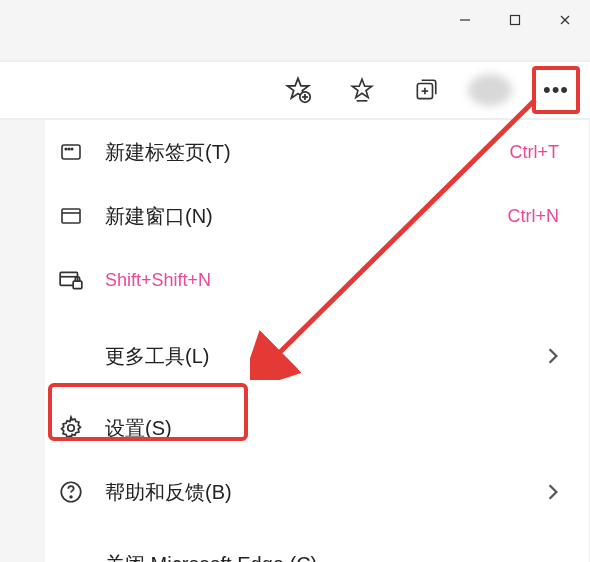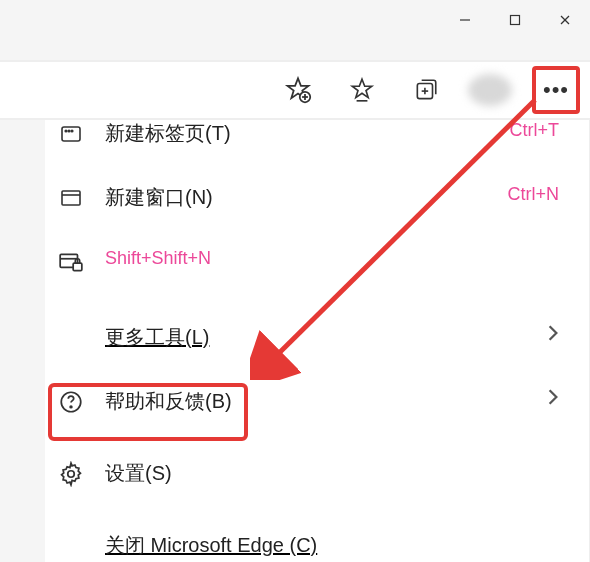--- a/index.html
+++ b/index.html
@@ -72,20 +72,21 @@
     .dropdown {
       position: absolute;
       top: 120px;
       left: 45px;
       right: 0;
       background: #fff;
       border-right: 1px solid #eee;
     }
     .menu-item {
       display: flex;
+      align-items: center;
       height: 64px;
       padding: 0 30px 0 12px;
       position: relative;
     }
     .mi-icon {
       width: 28px;
       height: 28px;
       display: flex;
       align-items: center;
       justify-content: center;
@@ -100,21 +101,21 @@
     .mi-shortcut {
       font-size: 18px;
       color: #ec4899;
     }
     .mi-chevron {
       position: absolute;
       right: 30px;
       font-size: 18px;
       color: #555;
     }
-    .indent { padding-left: 60px; text-decoration: underline; }
+    .indent { padding-left: 60px; }
     .settings-highlight {
       position: absolute;
       left: 48px;
       top: 383px;
       width: 200px;
       height: 58px;
       border: 4px solid #e53935;
       border-radius: 6px;
       pointer-events: none;
     }
@@ -219,44 +220,44 @@
 
   <div class="menu-item indent" style="margin-top:12px">
     <span class="mi-label">更多工具(L)</span>
     <span class="mi-chevron">
       <svg width="12" height="18" viewBox="0 0 10 16" fill="none" stroke="#555" stroke-width="2">
           <path d="M2 2l6 6-6 6"></path>
         </svg>
     </span>
   </div>
 
+  <div class="menu-item" style="margin-top:8px">
+    <span class="mi-icon">
+      <svg width="26" height="26" viewBox="0 0 24 24" fill="none" stroke="#333" stroke-width="1.6">
+        <circle cx="12" cy="12" r="3"></circle>
+        <path d="M12 2l1 2.5 2.6-.8 1 2.4 2.7.6-.6 2.7 2 1.8-2 1.8.6 2.7-2.7.6-1 2.4-2.6-.8L12 22l-1-2.5-2.6.8-1-2.4-2.7-.6.6-2.7-2-1.8 2-1.8-.6-2.7 2.7-.6 1-2.4 2.6.8z"></path>
+      </svg>
+    </span>
+    <span class="mi-label">设置(S)</span>
+  </div>
+
   <div class="menu-item">
     <span class="mi-icon">
       <svg width="26" height="26" viewBox="0 0 24 24" fill="none" stroke="#333" stroke-width="1.6">
         <circle cx="12" cy="12" r="9"></circle>
         <path d="M9.5 9a2.5 2.5 0 0 1 5 0c0 1.5-2.5 2-2.5 3.5"></path>
         <circle cx="12" cy="16.5" r="0.8" fill="#333"></circle>
       </svg>
     </span>
     <span class="mi-label">帮助和反馈(B)</span>
     <span class="mi-chevron">
       <svg width="12" height="18" viewBox="0 0 10 16" fill="none" stroke="#555" stroke-width="2">
           <path d="M2 2l6 6-6 6"></path>
         </svg>
     </span>
-  </div>
-
-  <div class="menu-item" style="margin-top:8px">
-    <span class="mi-icon">
-      <svg width="26" height="26" viewBox="0 0 24 24" fill="none" stroke="#333" stroke-width="1.6">
-        <circle cx="12" cy="12" r="3"></circle>
-        <path d="M12 2l1 2.5 2.6-.8 1 2.4 2.7.6-.6 2.7 2 1.8-2 1.8.6 2.7-2.7.6-1 2.4-2.6-.8L12 22l-1-2.5-2.6.8-1-2.4-2.7-.6.6-2.7-2-1.8 2-1.8-.6-2.7 2.7-.6 1-2.4 2.6.8z"></path>
-      </svg>
-    </span>
-    <span class="mi-label">设置(S)</span>
   </div>
 
   <div class="menu-item indent" style="margin-top:8px">
     <span class="mi-label">关闭 Microsoft Edge (C)</span>
   </div>
 
 </div>
 
 <div class="settings-highlight"></div>
 

